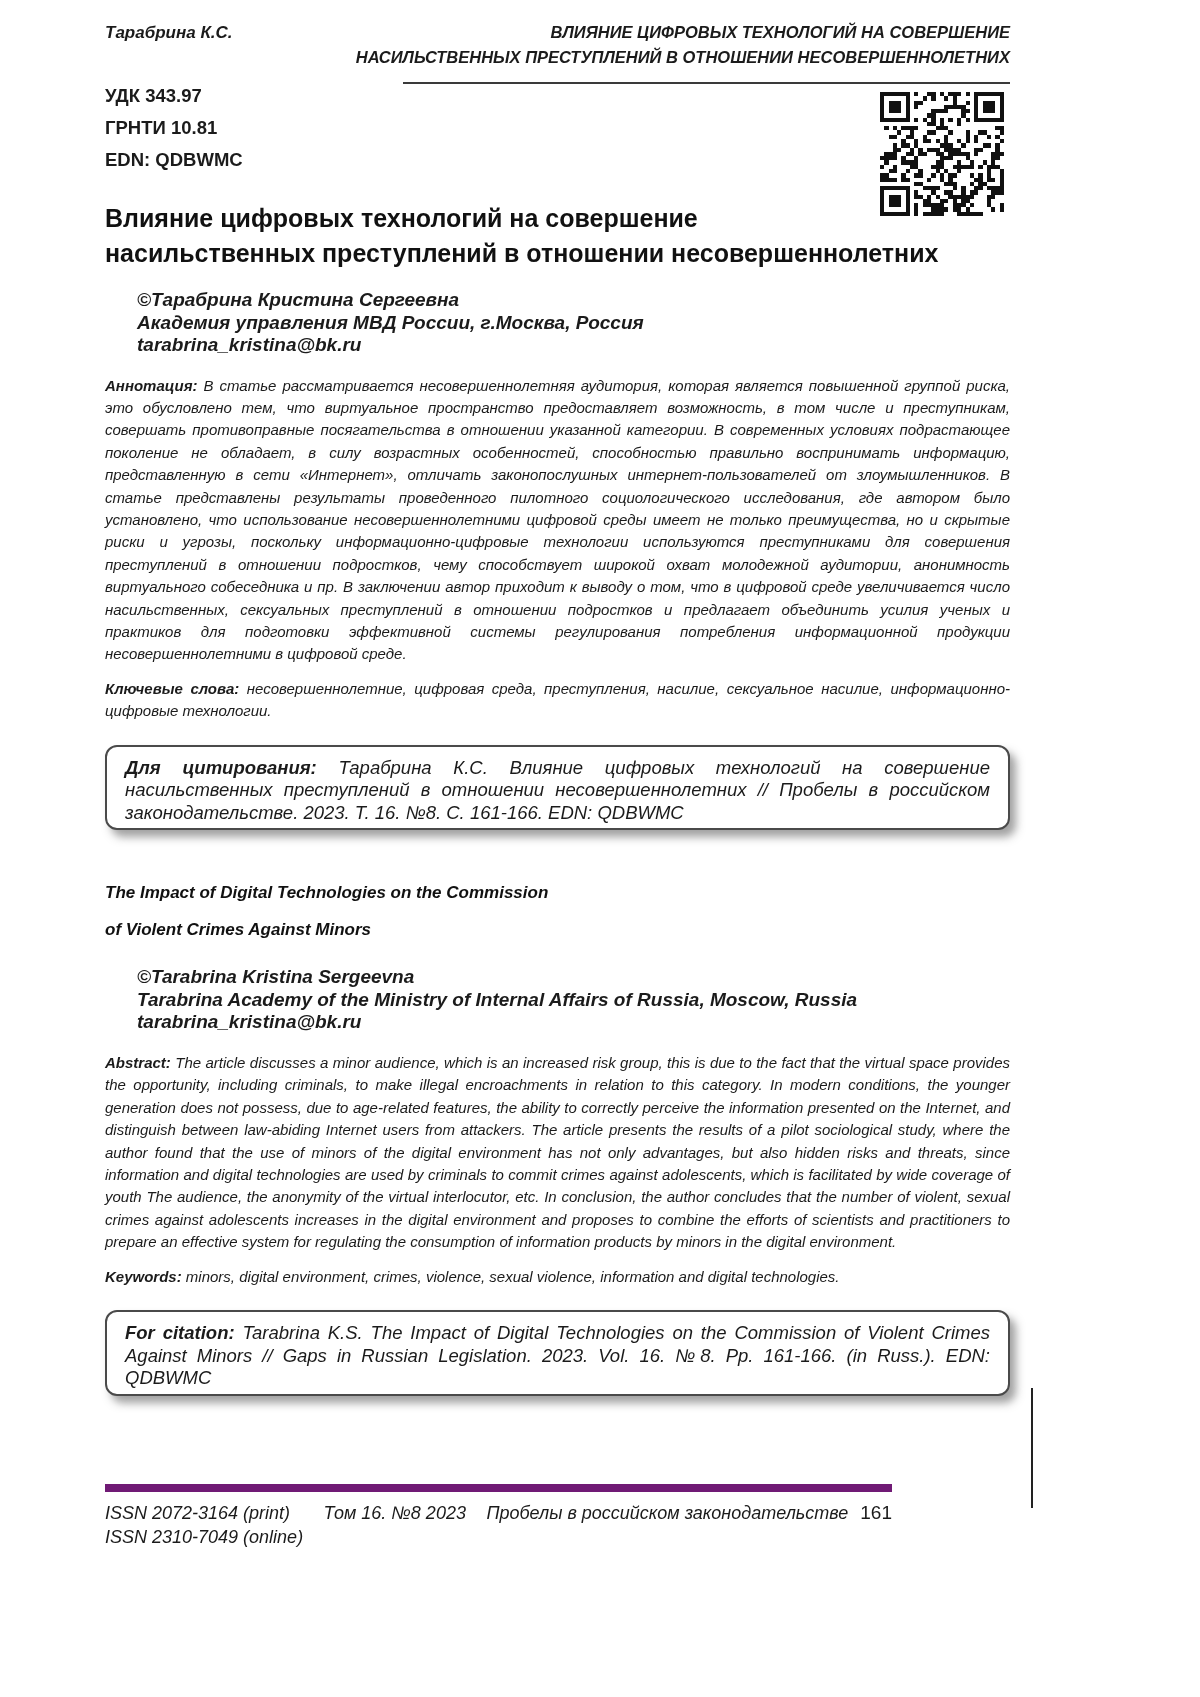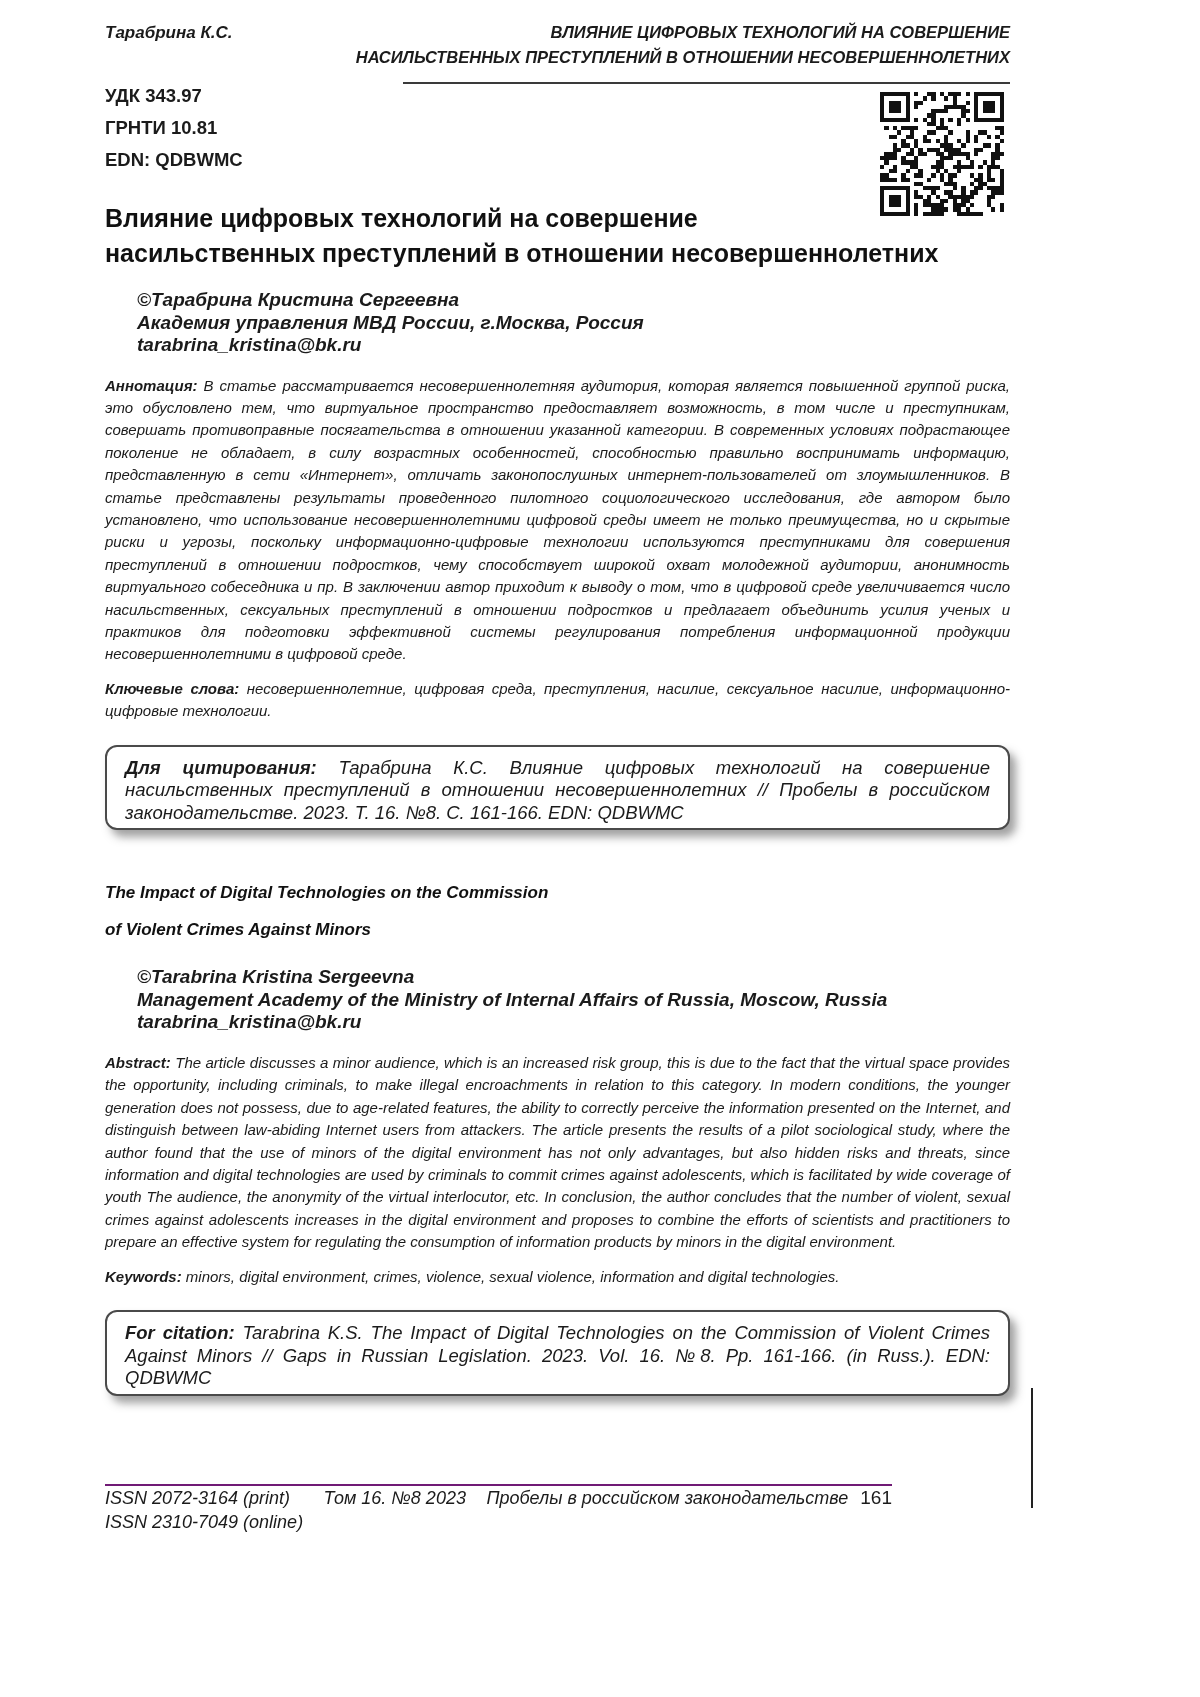--- a/index.html
+++ b/index.html
@@ -41,21 +41,22 @@
     border-radius:12px;
     padding:10px 18px 4px 18px;
     box-shadow:6px 7px 8px rgba(70,70,70,.5);
     background:#fff;
   }
   .cite-box p{margin:0;font-style:italic;font-size:18.5px;line-height:22.6px;text-align:justify;}
 
   
   .footer{
     position:absolute;left:105px;top:1484px;width:787px;
-    border-top:2px solid #701a75;
+    border-top:8px solid #701a75;
+    padding-top:9px;
     display:flex;justify-content:space-between;align-items:flex-start;
     font-style:italic;font-size:18px;line-height:24px;
   }
   .f-right{display:flex;align-items:center;gap:12px;}
   .pageno{font-style:normal;font-size:19px;}
   .vline{position:absolute;left:1031px;top:1388px;width:2px;height:120px;background:#222;}
 </style>
 </head>
 <body>
 
@@ -485,21 +486,21 @@
       <p><b>Для цитирования:</b> <span>Тарабрина К.С. Влияние цифровых технологий на совершение насильственных преступлений в отношении несовершеннолетних // Пробелы в российском законодательстве. 2023. Т. 16. №8. С. 161-166. EDN: QDBWMC</span></p>
     </div>
 
     <h2 class="title-en">
       <span>The Impact of Digital Technologies on the Commission</span><br>
       <span>of Violent Crimes Against Minors</span>
     </h2>
 
     <div class="authors">
       <div>©Tarabrina Kristina Sergeevna</div>
-      <div>Management Academy of the Ministry of Internal Affairs of Russia, Moscow, Russia</div>
+      <div>Tarabrina Academy of the Ministry of Internal Affairs of Russia, Moscow, Russia</div>
       <div>tarabrina_kristina@bk.ru</div>
     </div>
 
     <p class="body-text"><b>Abstract:</b> <span>The article discusses a minor audience, which is an increased risk group, this is due to the fact that the virtual space provides the opportunity, including criminals, to make illegal encroachments in relation to this category. In modern conditions, the younger generation does not possess, due to age-related features, the ability to correctly perceive the information presented on the Internet, and distinguish between law-abiding Internet users from attackers. The article presents the results of a pilot sociological study, where the author found that the use of minors of the digital environment has not only advantages, but also hidden risks and threats, since information and digital technologies are used by criminals to commit crimes against adolescents, which is facilitated by wide coverage of youth The audience, the anonymity of the virtual interlocutor, etc. In conclusion, the author concludes that the number of violent, sexual crimes against adolescents increases in the digital environment and proposes to combine the efforts of scientists and practitioners to prepare an effective system for regulating the consumption of information products by minors in the digital environment.</span></p>
 
     <p class="body-text kw"><b>Keywords:</b> <span>minors, digital environment, crimes, violence, sexual violence, information and digital technologies.</span></p>
 
     <div class="cite-box">
       <p><b>For citation:</b> <span>Tarabrina K.S. The Impact of Digital Technologies on the Commission of Violent Crimes Against Minors // Gaps in Russian Legislation. 2023. Vol. 16. №8. Pp. 161-166. (in Russ.). EDN: QDBWMC</span></p>
     </div>

